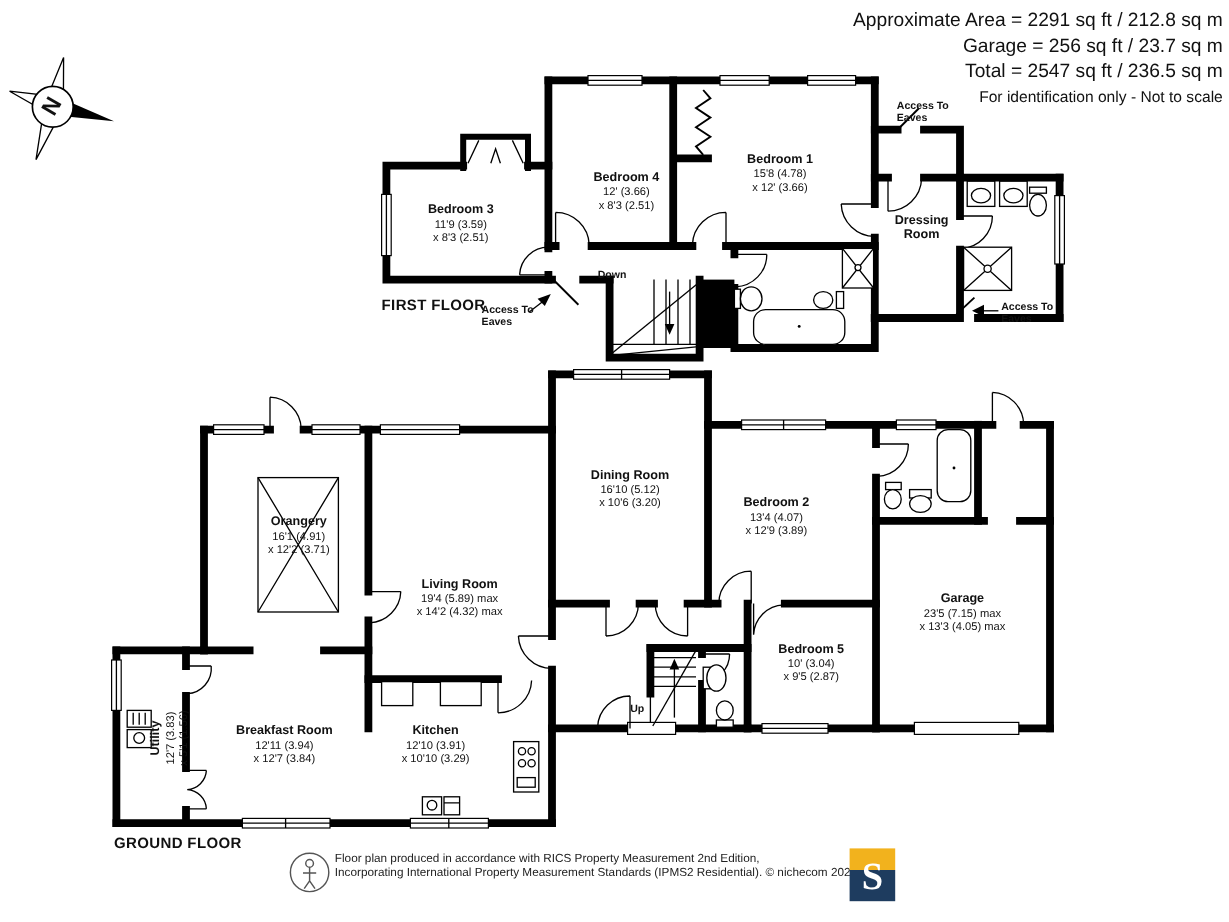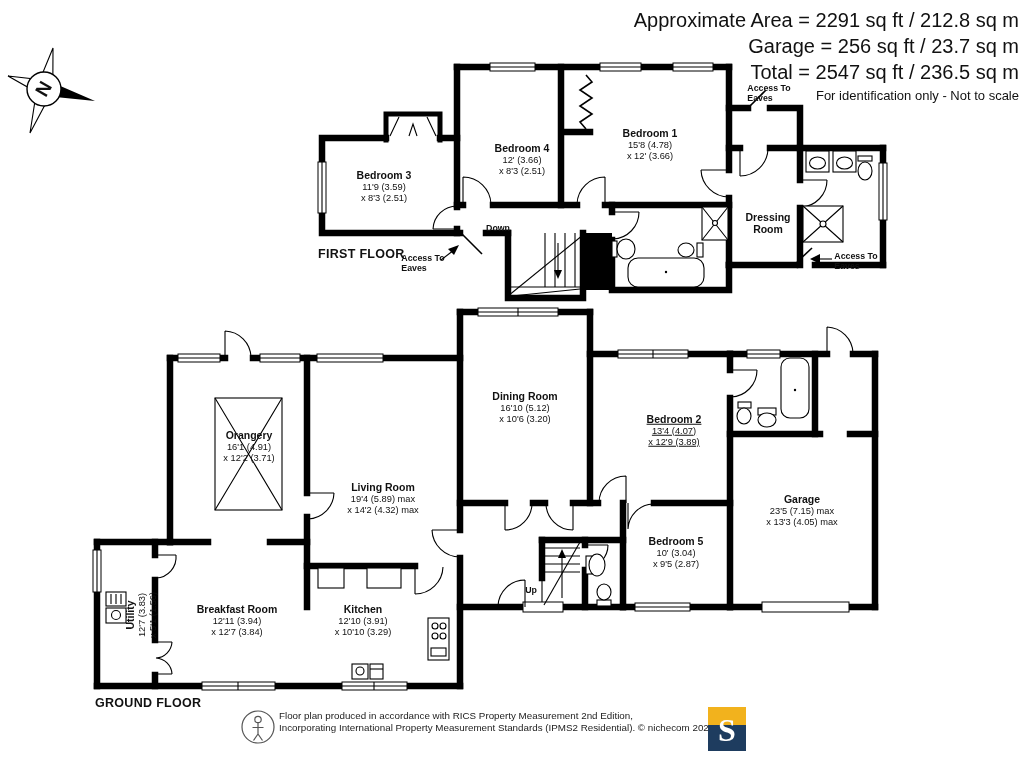--- a/index.html
+++ b/index.html
@@ -9,21 +9,21 @@
   .w{stroke:#000;stroke-width:6.5;fill:none;stroke-linecap:square;}
   .w5{stroke:#000;stroke-width:5;fill:none;stroke-linecap:square;}
   .t{stroke:#000;stroke-width:1.1;fill:none;}
   .t15{stroke:#000;stroke-width:1.6;fill:none;}
   .win{fill:#fff;stroke:#000;stroke-width:1;}
   .blk{fill:#000;stroke:none;}
   .fx{stroke:#000;stroke-width:1.1;fill:#fff;}
   
   .hdr{position:absolute;top:6px;right:5px;text-align:right;}
   .hdr-title{font-weight:bold;font-size:23px;letter-spacing:-0.3px;}
-  .hdr-line{font-size:20px;margin-top:3px;}
+  .hdr-line{font-size:16px;margin-top:3px;}
   .hdr-note{font-size:13px;margin-top:4px;}
   
   .lbl{position:absolute;transform:translate(-50%,-50%);text-align:center;white-space:nowrap;
        font-weight:bold;font-size:10.5px;line-height:11.5px;}
   .lbl .dim{display:block;font-weight:normal;font-size:9.3px;}
   .lbl .nm{display:block;}
   .rot{transform:translate(-50%,-50%) rotate(-90deg);}
   .floor-lbl{position:absolute;transform:translateY(-50%);font-weight:bold;font-size:12.5px;letter-spacing:0.3px;text-align:right;}
   .ann{position:absolute;transform:translate(-50%,-50%);font-weight:bold;font-size:8.8px;line-height:9.5px;text-align:left;white-space:nowrap;}
   .compass-n{position:absolute;left:44px;top:89px;transform:translate(-50%,-50%) rotate(-60deg);
@@ -319,54 +319,54 @@
   <div class="lbl" style="left:522px;top:140px;margin-top:20px;">
     <span class="nm">Bedroom 4</span>
     <span class="dim">12' (3.66)</span>
     <span class="dim">x 8'3 (2.51)</span>
   </div>
   <div class="lbl" style="left:650px;top:145px;">
     <span class="nm">Bedroom 1</span>
     <span class="dim">15'8 (4.78)</span>
     <span class="dim">x 12' (3.66)</span>
   </div>
-  <div class="lbl" style="left:768px;top:190px;margin-top:33px;">
+  <div class="lbl" style="left:768px;top:190px;">
     <span class="nm">Dressing</span>
     <span class="nm">Room</span>
   </div>
   <div class="ann" style="left:769px;top:93px;">
     <span style="display:block">Access To</span>
     <span style="display:block">Eaves</span>
   </div>
   <div class="ann" style="left:423px;top:263px;">
     <span style="display:block">Access To</span>
     <span style="display:block">Eaves</span>
   </div>
   <div class="ann" style="left:856px;top:261px;">
     <span style="display:block">Access To</span>
     <span style="display:block">Eaves</span>
   </div>
-  <div class="ann" style="left:498px;top:229px;">Down</div>
+  <div class="ann" style="left:510px;top:229px;">Down</div>
 
   <div class="lbl" style="left:249px;top:447px;">
     <span class="nm">Orangery</span>
     <span class="dim">16'1 (4.91)</span>
     <span class="dim">x 12'2 (3.71)</span>
   </div>
   <div class="lbl" style="left:383px;top:475px;margin-top:24px;">
     <span class="nm">Living Room</span>
     <span class="dim">19'4 (5.89) max</span>
     <span class="dim">x 14'2 (4.32) max</span>
   </div>
   <div class="lbl" style="left:525px;top:408px;">
     <span class="nm">Dining Room</span>
     <span class="dim">16'10 (5.12)</span>
     <span class="dim">x 10'6 (3.20)</span>
   </div>
-  <div class="lbl" style="left:674px;top:431px;text-decoration:underline;">
+  <div class="lbl" style="left:647px;top:431px;">
     <span class="nm">Bedroom 2</span>
     <span class="dim">13'4 (4.07)</span>
     <span class="dim">x 12'9 (3.89)</span>
   </div>
   <div class="lbl" style="left:802px;top:511px;">
     <span class="nm">Garage</span>
     <span class="dim">23'5 (7.15) max</span>
     <span class="dim">x 13'3 (4.05) max</span>
   </div>
   <div class="lbl" style="left:676px;top:553px;">

